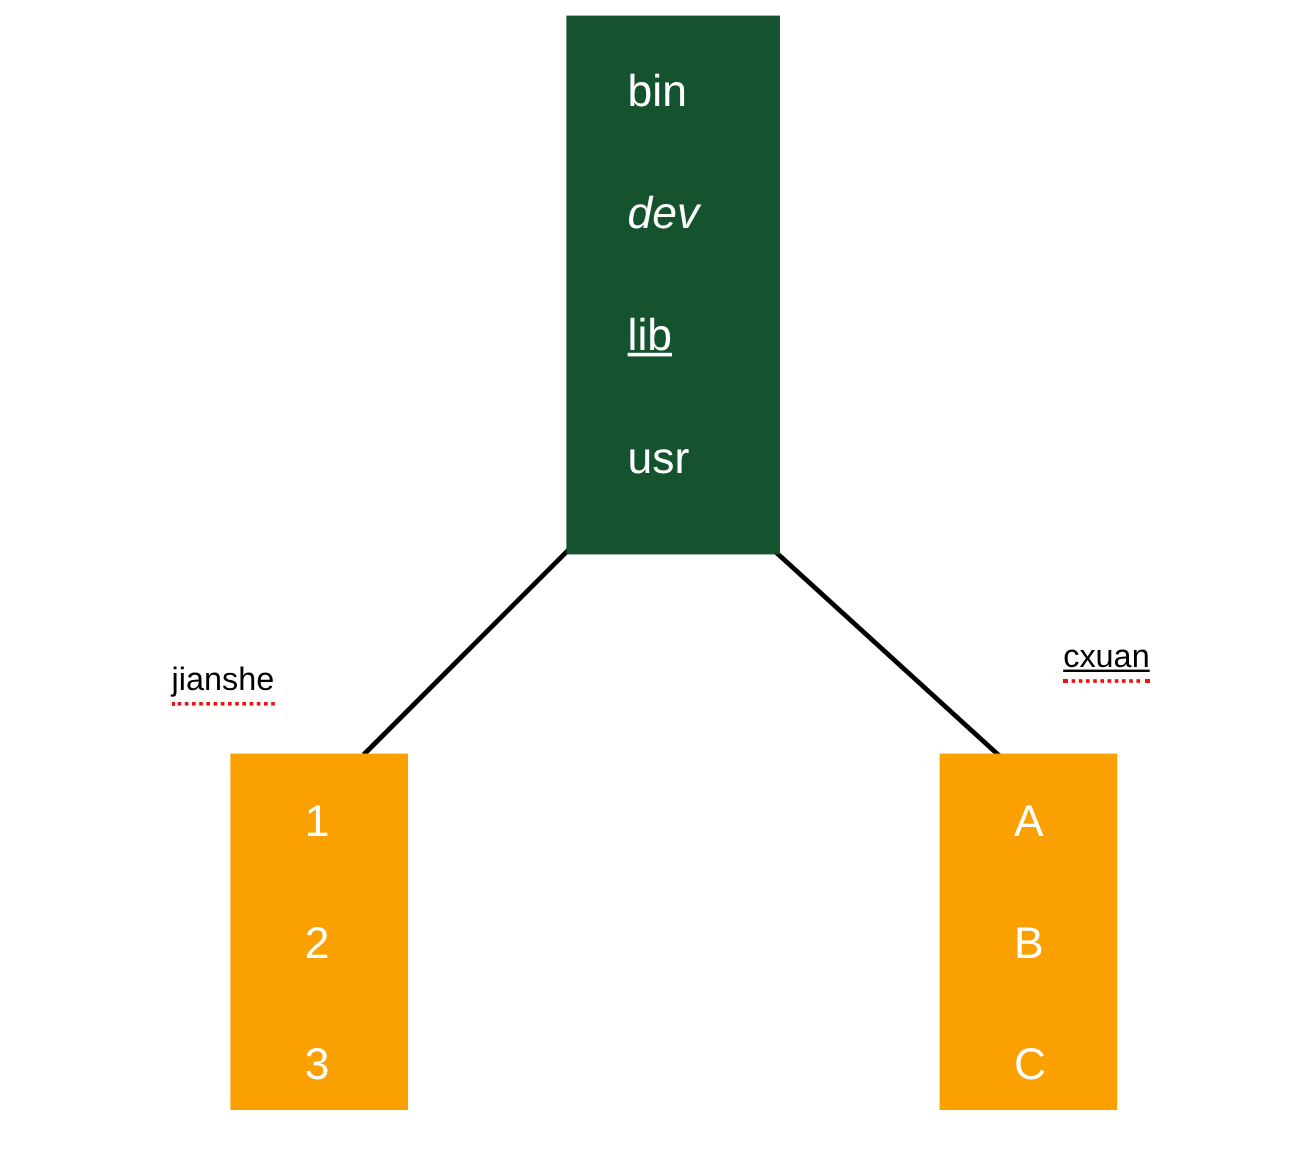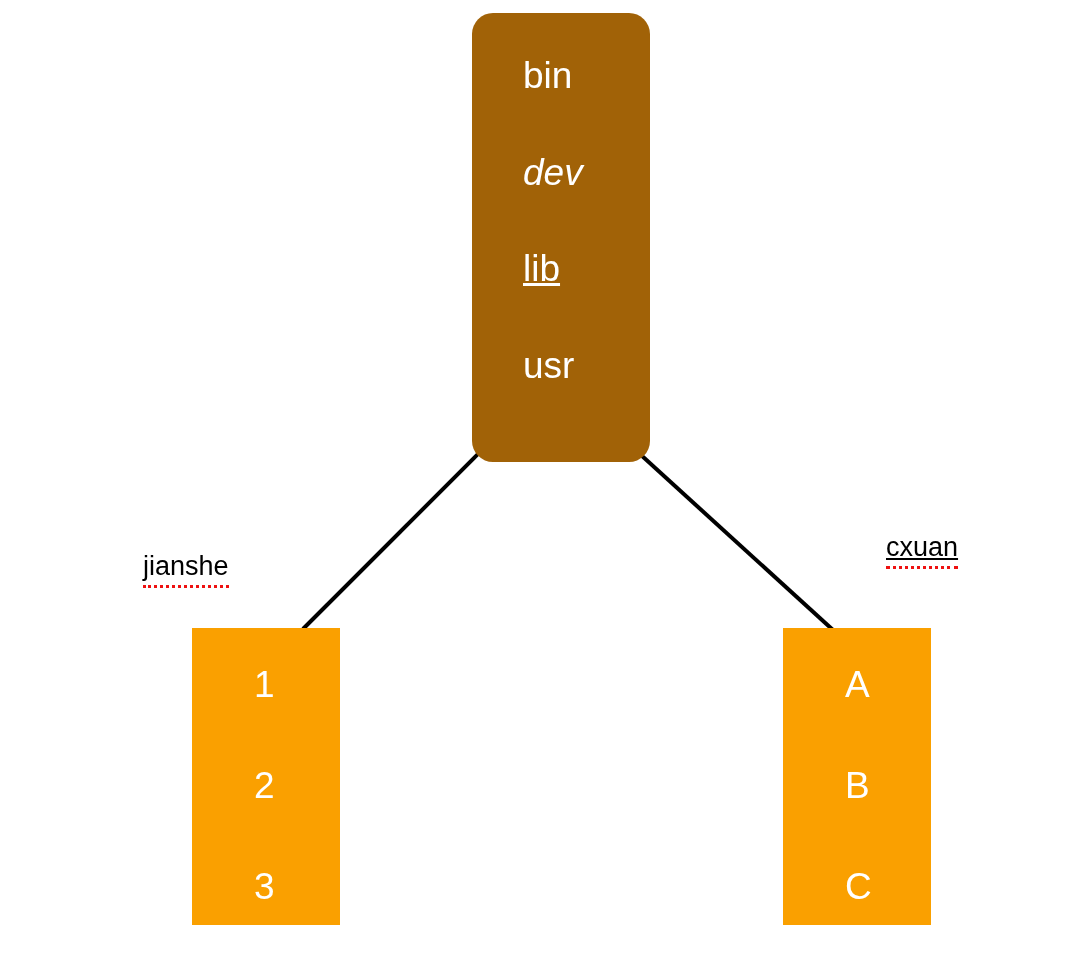--- a/index.html
+++ b/index.html
@@ -49,21 +49,21 @@
     top: 13px;
     width: 178px;
     height: 449px;
     background: #1e90ff;
     padding: 44px 0 62px 51px;
   }
   #root-node .entry {
     margin-bottom: 47px;
   }
   #root-node .entry:last-child {
-    margin-bottom: 16px;
+    margin-bottom: 0;
   }
 
   
   .child-node {
     width: 148px;
     height: 297px;
     background: #faa000;
     top: 628px;
     padding: 38px 0 34px 62px;
   }
@@ -92,21 +92,21 @@
 </head>
 <body>
 
 <div id="canvas" style="background: rgb(255, 255, 255);">
 
   <svg id="edges" viewBox="0 0 1076 960" width="1076" height="960" xmlns="http://www.w3.org/2000/svg">
     <line x1="518" y1="414" x2="303" y2="629" stroke="#000000" stroke-width="4" stroke-linecap="butt"></line>
     <line x1="596" y1="414" x2="833" y2="630" stroke="#000000" stroke-width="4" stroke-linecap="butt"></line>
   </svg>
 
-  <div class="node-box" id="root-node" style="background: #a16207; border-radius: 21px;">
+  <div class="node-box" id="root-node" style="background: #14532d;">
     <span class="entry" style="color: rgb(255, 255, 255);">bin</span>
     <span class="entry" style="color: rgb(255, 255, 255); font-style: italic;">dev</span>
     <span class="entry" style="color: rgb(255, 255, 255); text-decoration: underline;">lib</span>
     <span class="entry" style="color: rgb(255, 255, 255);">usr</span>
   </div>
 
   <div class="dir-label" id="label-jianshe" style="color: rgb(0, 0, 0); border-bottom-color: rgb(238, 17, 17);">jianshe</div>
 
   <div class="node-box child-node" id="child-node-left" style="background: rgb(250, 160, 0);">
     <span class="entry" style="color: rgb(255, 255, 255);">1</span>

